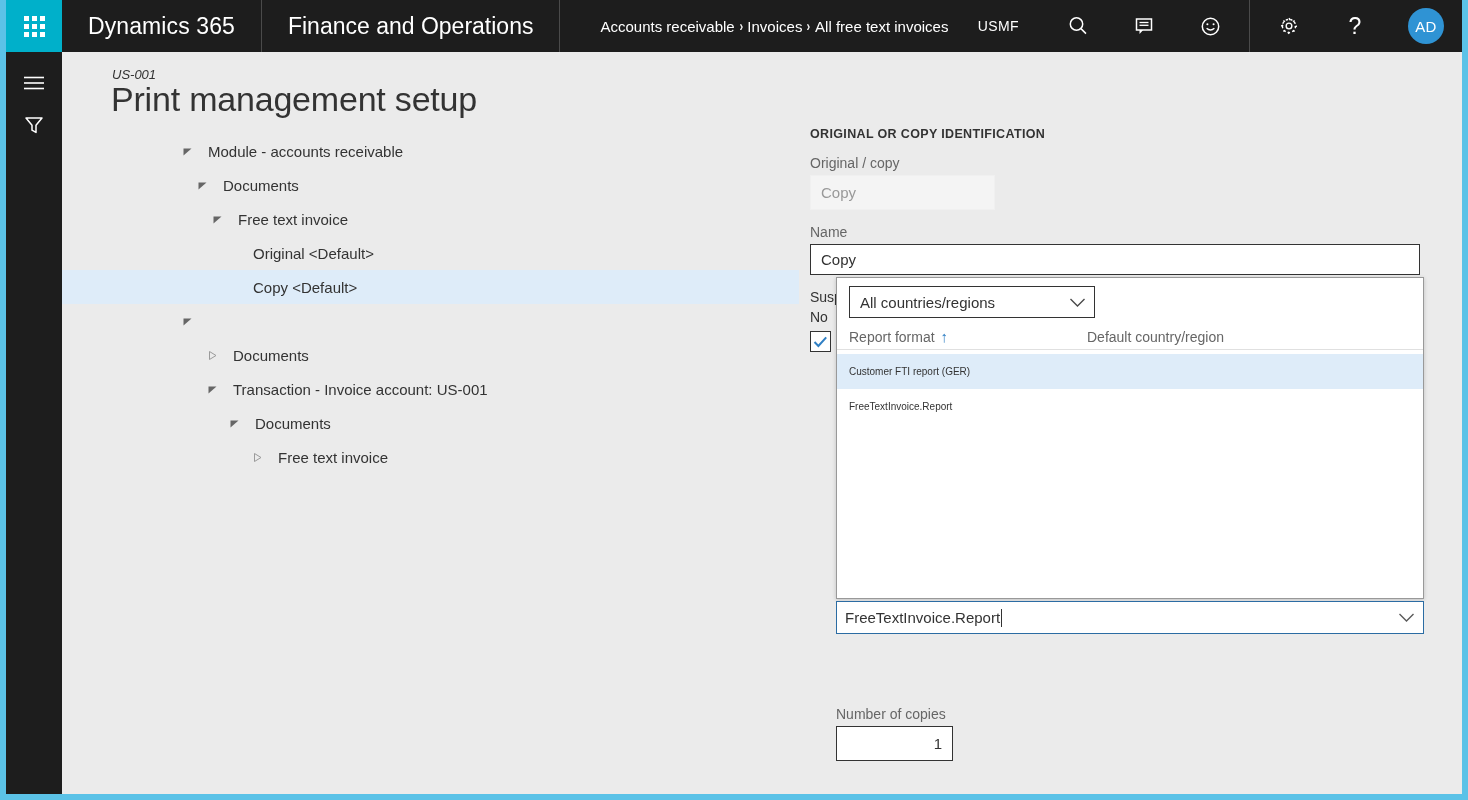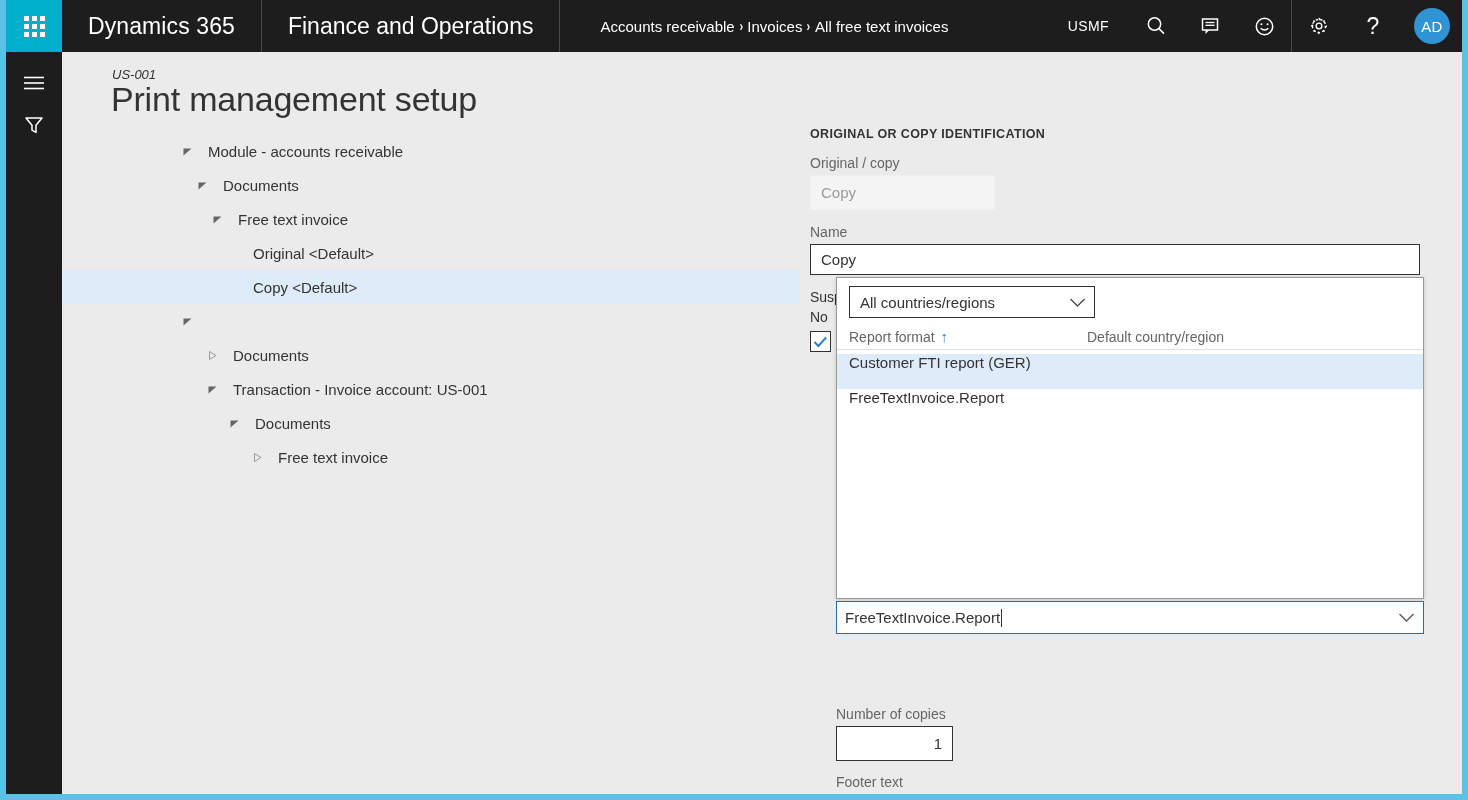--- a/index.html
+++ b/index.html
@@ -77,22 +77,22 @@
   .crumb { cursor: pointer; color: #ffffff; }
   .crumb-sep {
     font-size: 14px;
     color: #ffffff;
     opacity: .95;
     transform: scaleX(.78);
     font-weight: 600;
   }
   .right-tools {
     display: flex; align-items: center;
-    gap: 0;
-    padding-right: 4px;
+    gap: 12px;
+    padding-right: 10px;
   }
   .company {
     font-size: 14px;
     padding: 0 20px 0 8px;
     letter-spacing: .4px;
     cursor: pointer;
   }
   .tool {
     width: 54px; height: 52px;
     display: flex; align-items: center; justify-content: center;
@@ -277,23 +277,23 @@
     color: #666666;
     border-bottom: 1px solid #e0e0e0;
   }
   .dd-head .c1 { padding-left: 12px; width: 250px; display:flex; align-items:center; gap:6px; cursor:pointer;}
   .dd-head .c2 { padding-left: 0; cursor: pointer; }
 
   .dd-item {
     position: absolute;
     left: 0;
     width: 586px; height: 35px;
-    display: flex; align-items: flex-start;
+    display: flex; align-items: center;
     padding-left: 12px;
-    font-size: 15px;
+    font-size: 10px;
     color: #333333;
     cursor: pointer;
   }
   .dd-item.sel { background: #deecf9; }
 
   .combo-input-focused {
     position: absolute;
     left: 830px; top: 601px;
     width: 588px; height: 33px;
     background: #ffffff;
@@ -547,24 +547,20 @@
 
       <div style="height:52px"></div>
 
       <div style="margin-top:6px">
         <div class="field-label">Number of copies</div>
         <div class="num-box">
           <span>1</span>
         </div>
       </div>
 
-      <div style="margin-top:13px">
-        <div class="field-label">Footer text</div>
-
-      </div>
     </div>
 
   </div>
 
   <div class="dropdown">
 
     <div class="dd-filter">
       <span>All countries/regions</span>
       <span class="chev">
         <svg width="17" height="11" viewBox="0 0 17 11">

